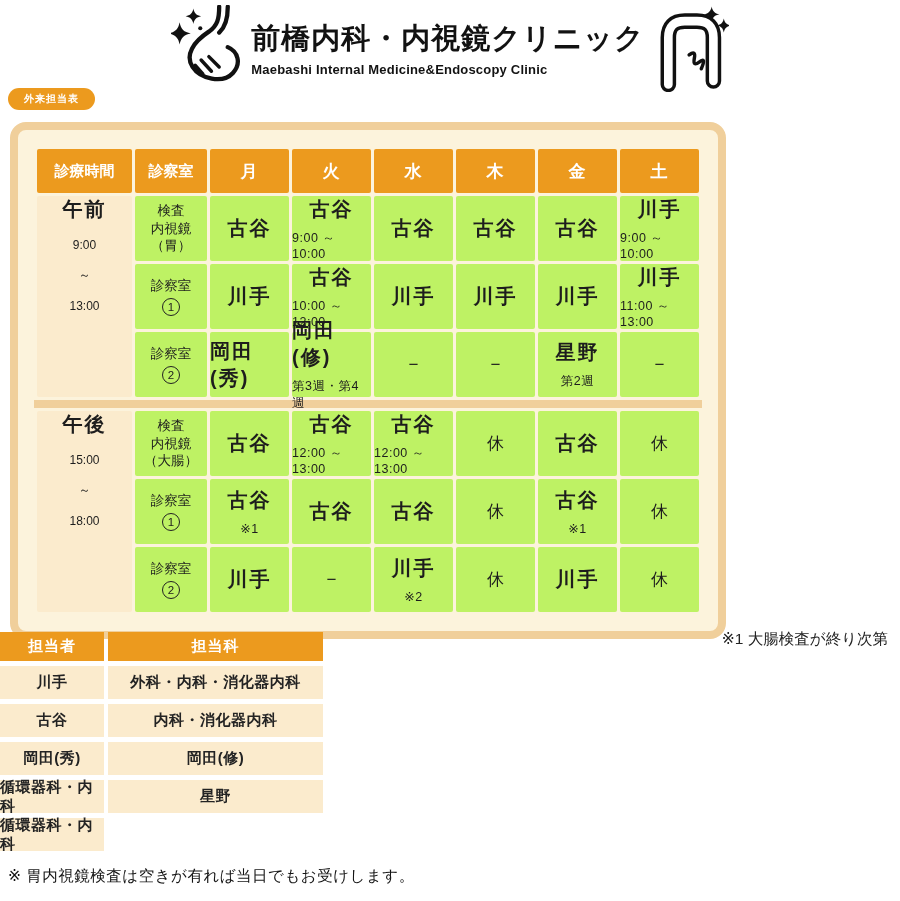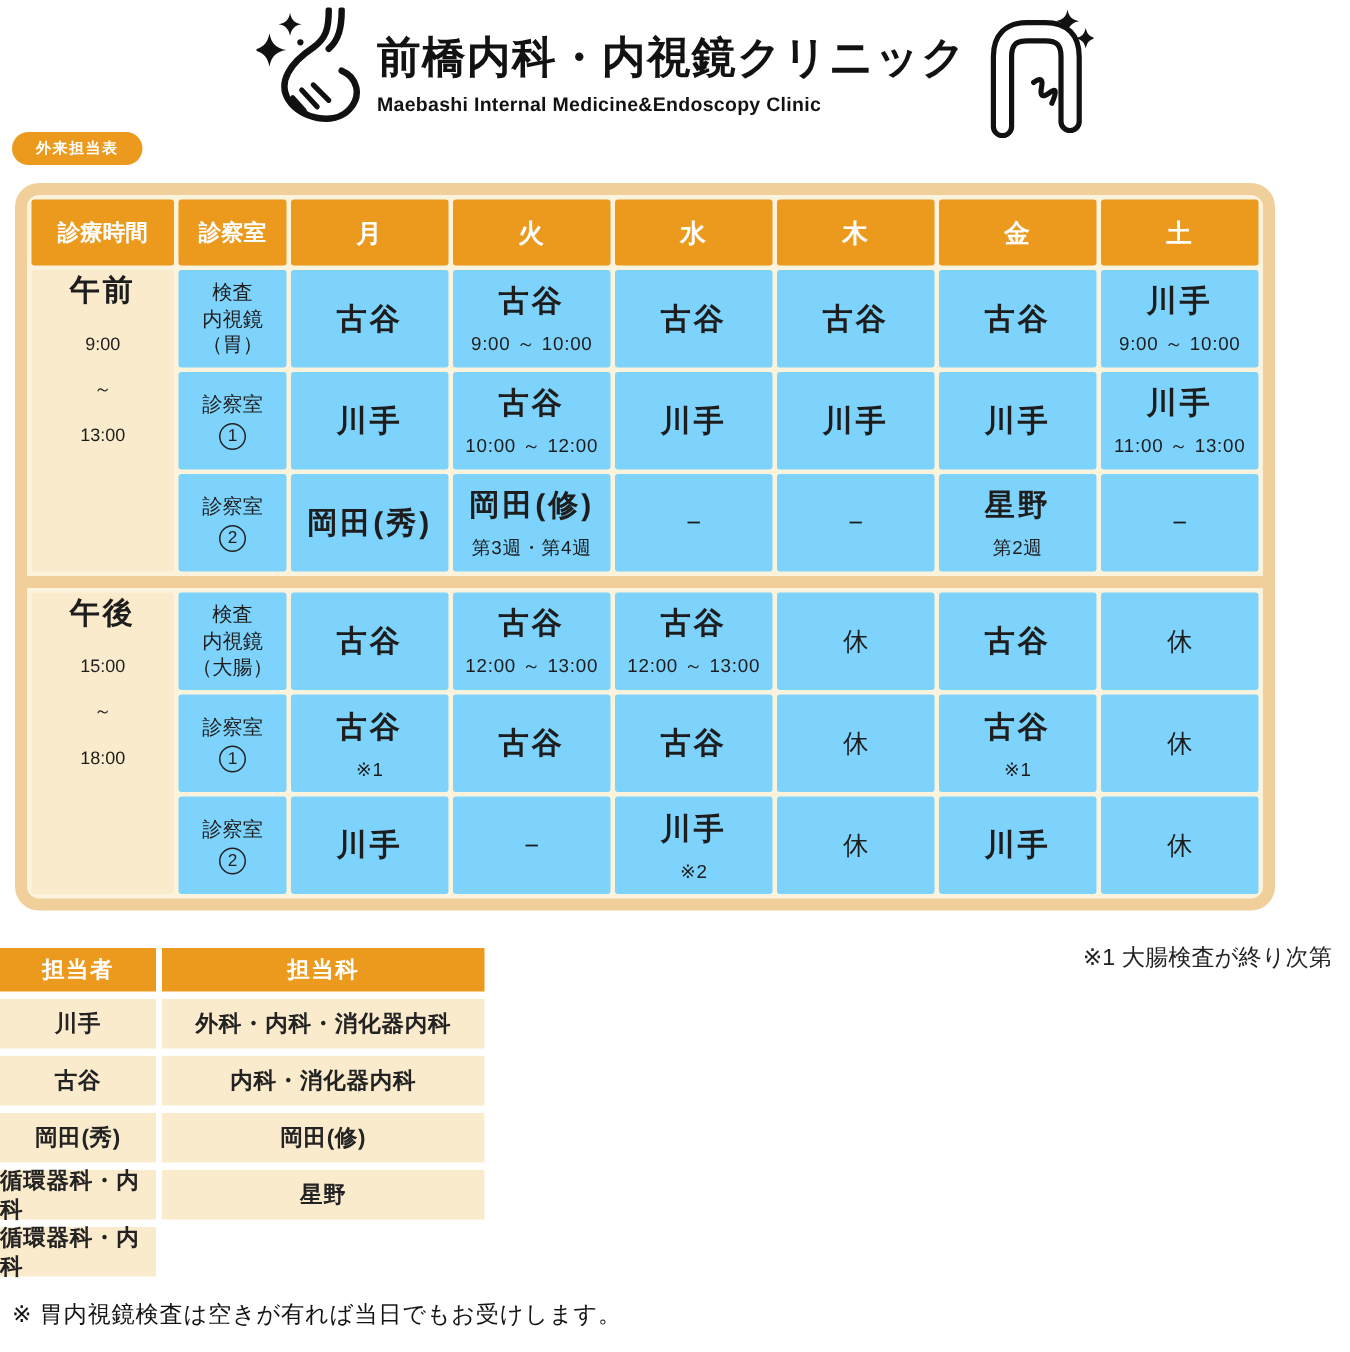--- a/index.html
+++ b/index.html
@@ -18,29 +18,29 @@
   .logo svg{display:block}
   .logo-text{text-align:left;padding:0 2px}
   .title{font-size:29px;font-weight:900;letter-spacing:1px;color:#121212;white-space:nowrap}
   .subtitle{font-size:13px;font-weight:700;color:#121212;margin-top:3px;letter-spacing:.2px}
 
   
   .badge{position:absolute;left:8px;top:88px;background:var(--orange);color:#fff;
          font-size:10px;font-weight:700;padding:4px 16px;border-radius:14px;letter-spacing:1px}
 
   
-  .board{position:absolute;left:10px;top:122px;width:840px;background:var(--cream);
-         border:8px solid var(--tan);border-radius:16px;padding:3px}
+  .board{position:absolute;left:10px;top:122px;width:716px;background:var(--cream);
+         border:8px solid var(--tan);border-radius:16px;padding:19px}
   .sgrid{display:grid;grid-template-columns:95px 72px repeat(6,1fr);gap:3px}
   .hgrid{grid-auto-rows:44px;margin-bottom:3px}
   .bgrid{grid-auto-rows:65px}
   .hcell{background:var(--orange);color:#fff;display:flex;align-items:center;justify-content:center;
          font-weight:700;font-size:17px;border-radius:2px;letter-spacing:1px}
   .hcell.small{font-size:15px;letter-spacing:0}
-  .cell{background:#7dd3fc;border-radius:2px;display:flex;flex-direction:column;align-items:center;justify-content:center}
+  .cell{background:#bef264;border-radius:2px;display:flex;flex-direction:column;align-items:center;justify-content:center}
   .timecell{grid-row:1/span 3;grid-column:1;background:var(--peach);border-radius:2px;
             display:flex;flex-direction:column;align-items:center;gap:15px}
   .period{font-size:20px;font-weight:700;letter-spacing:2px}
   .tlabel{font-size:12px;font-weight:500}
   .room-label{white-space:pre-line;text-align:center;font-size:13.5px;line-height:1.3;font-weight:500}
   .num-circle{width:18px;height:18px;border:1.6px solid #222;border-radius:50%;
               display:flex;align-items:center;justify-content:center;font-size:11.5px;font-weight:500;margin-top:4px}
   .num-circle:empty{display:none}
   .slot-name{font-size:20px;font-weight:700;letter-spacing:2px}
   .slot.plain .slot-name{font-size:17px;font-weight:400;letter-spacing:0}

